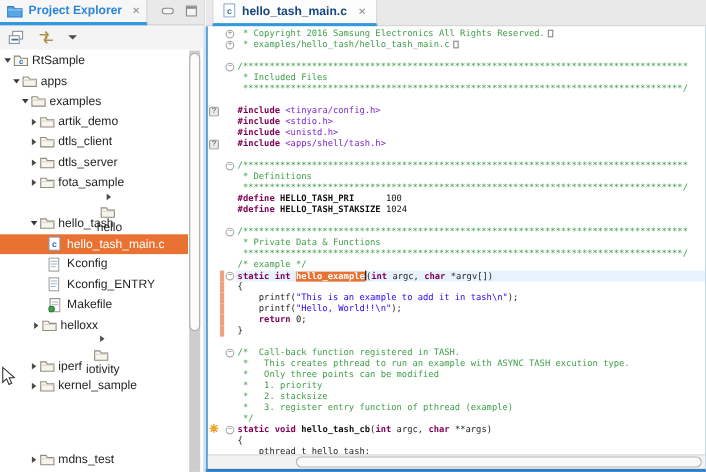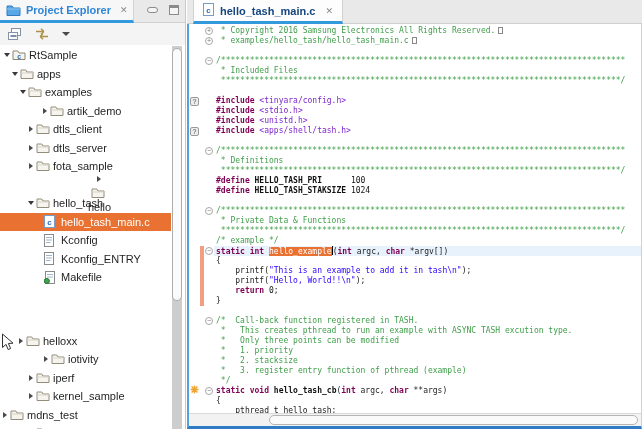--- a/index.html
+++ b/index.html
@@ -52,21 +52,21 @@
   .bq { width:9px; height:9px; background:#ECECEC; border:1px solid #9A9A9A; border-radius:2px; color:#555; font-size:7px; line-height:7px; text-align:center; font-family:"Liberation Sans",sans-serif; }
   .fold { width:8px; height:8px; border:1px solid #A8A8A8; border-radius:50%; background:#fff; color:#777; font-size:7px; line-height:6px; text-align:center; font-family:"Liberation Sans",sans-serif; }
 
   .cm  { color:#3F9E49; }
   .kw  { color:#7F0055; font-weight:bold;text-align:center; }
   .inc { color:#7D26CD; }
   .str { color:#2A00FF; }
   .num { color:#121212; }
   .fn  { color:#111; font-weight:bold; }
   .pl  { color:#222; }
-  .sel { background:#E97132; color:#FFFFFF; }
+  .sel { background:#E97132; color:#FFFFFF;font-weight:bold; }
   .caret { display:inline-block; width:1px; height:9px; background:#000; vertical-align:-1px; }
   .boxg { display:inline-block; width:5px; height:7px; border:1px solid #888; margin-left:3px; vertical-align:-1px; }
 
   .hscroll { position:absolute; left:0; right:0; bottom:0; height:13px; background:#F2F2F2; border-top:1px solid #DADADA; }
   .h-thumb { position:absolute; left:80px; right:3px; top:1px; height:10px; background:#FAFAFA; border:1px solid #B5B5B5; border-radius:5px; }
 
   .mouse-cursor { position:absolute; left:1px; top:333px; pointer-events:none; }
 </style>
 </head>
 <body>
@@ -134,21 +134,21 @@
           <span class="arr-exp"></span>
         </span>
         <span class="t-icon">
           <svg width="14" height="12" viewBox="0 0 14 12">
             <path d="M1 2.5 L1 10.5 L13 10.5 L13 4 L7 4 L5.8 2 L1 2 Z" fill="#F6F4EE" stroke="#938C7B"></path>
             <path d="M1 5 L13 5" stroke="#D9D4C8"></path>
           </svg>
         </span>
         <span class="t-label">examples</span>
       </div>
-      <div class="tree-row" style="padding-left: 40px;">
+      <div class="tree-row" style="padding-left: 26px;">
         <span class="arrow">
           <span class="arr-col"></span>
         </span>
         <span class="t-icon">
           <svg width="14" height="12" viewBox="0 0 14 12">
             <path d="M1 2.5 L1 10.5 L13 10.5 L13 4 L7 4 L5.8 2 L1 2 Z" fill="#F6F4EE" stroke="#938C7B"></path>
             <path d="M1 5 L13 5" stroke="#D9D4C8"></path>
           </svg>
         </span>
         <span class="t-label">artik_demo</span>
@@ -252,33 +252,33 @@
         <span class="t-icon">
           <svg width="11" height="13" viewBox="0 0 11 13">
             <rect x="1.5" y="0.5" width="9" height="12" fill="#fff" stroke="#8A8A8A"></rect>
             <line x1="3" y1="3.5" x2="9" y2="3.5" stroke="#9FB4C8"></line>
             <line x1="3" y1="6" x2="9" y2="6" stroke="#9FB4C8"></line>
             <circle cx="2.8" cy="10" r="2.6" fill="#3FA34D" stroke="#2A7A36"></circle>
           </svg>
         </span>
         <span class="t-label">Makefile</span>
       </div>
-      <div class="tree-row" style="padding-left: 16px; margin-top: 45px;">
+      <div class="tree-row" style="padding-left: 28px;">
         <span class="arrow">
           <span class="arr-col"></span>
         </span>
         <span class="t-icon">
           <svg width="14" height="12" viewBox="0 0 14 12">
             <path d="M1 2.5 L1 10.5 L13 10.5 L13 4 L7 4 L5.8 2 L1 2 Z" fill="#F6F4EE" stroke="#938C7B"></path>
             <path d="M1 5 L13 5" stroke="#D9D4C8"></path>
           </svg>
         </span>
         <span class="t-label">helloxx</span>
       </div>
-      <div class="tree-row" style="padding-left: 41px;">
+      <div class="tree-row" style="padding-left: 14px; flex-direction: column;">
         <span class="arrow">
           <span class="arr-col"></span>
         </span>
         <span class="t-icon">
           <svg width="14" height="12" viewBox="0 0 14 12">
             <path d="M1 2.5 L1 10.5 L13 10.5 L13 4 L7 4 L5.8 2 L1 2 Z" fill="#F6F4EE" stroke="#938C7B"></path>
             <path d="M1 5 L13 5" stroke="#D9D4C8"></path>
           </svg>
         </span>
         <span class="t-label">iotivity</span>
@@ -300,21 +300,21 @@
           <span class="arr-col"></span>
         </span>
         <span class="t-icon">
           <svg width="14" height="12" viewBox="0 0 14 12">
             <path d="M1 2.5 L1 10.5 L13 10.5 L13 4 L7 4 L5.8 2 L1 2 Z" fill="#F6F4EE" stroke="#938C7B"></path>
             <path d="M1 5 L13 5" stroke="#D9D4C8"></path>
           </svg>
         </span>
         <span class="t-label">kernel_sample</span>
       </div>
-      <div class="tree-row" style="">
+      <div class="tree-row" style="padding-left: 26px; margin-top: 48px;">
         <span class="arrow">
           <span class="arr-col"></span>
         </span>
         <span class="t-icon">
           <svg width="14" height="12" viewBox="0 0 14 12">
             <path d="M1 2.5 L1 10.5 L13 10.5 L13 4 L7 4 L5.8 2 L1 2 Z" fill="#F6F4EE" stroke="#938C7B"></path>
             <path d="M1 5 L13 5" stroke="#D9D4C8"></path>
           </svg>
         </span>
         <span class="t-label">mdns_test</span>

